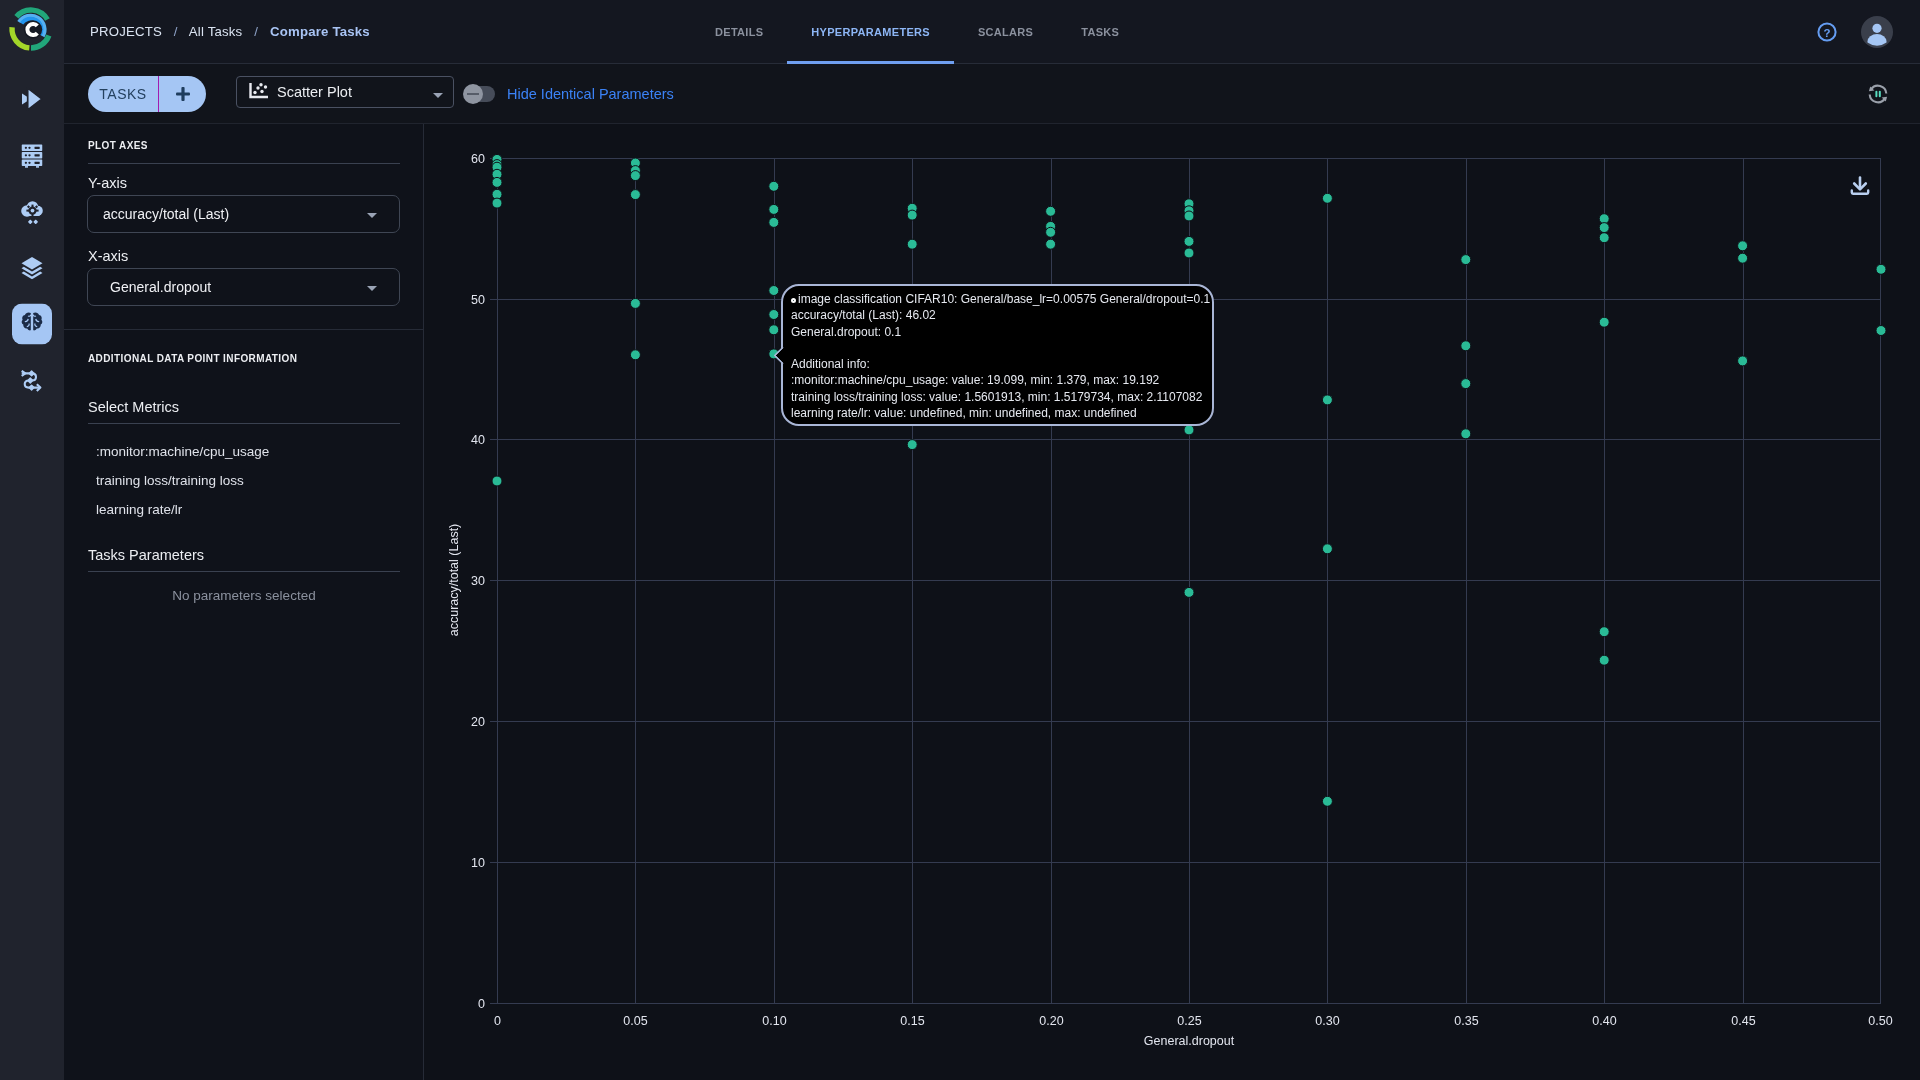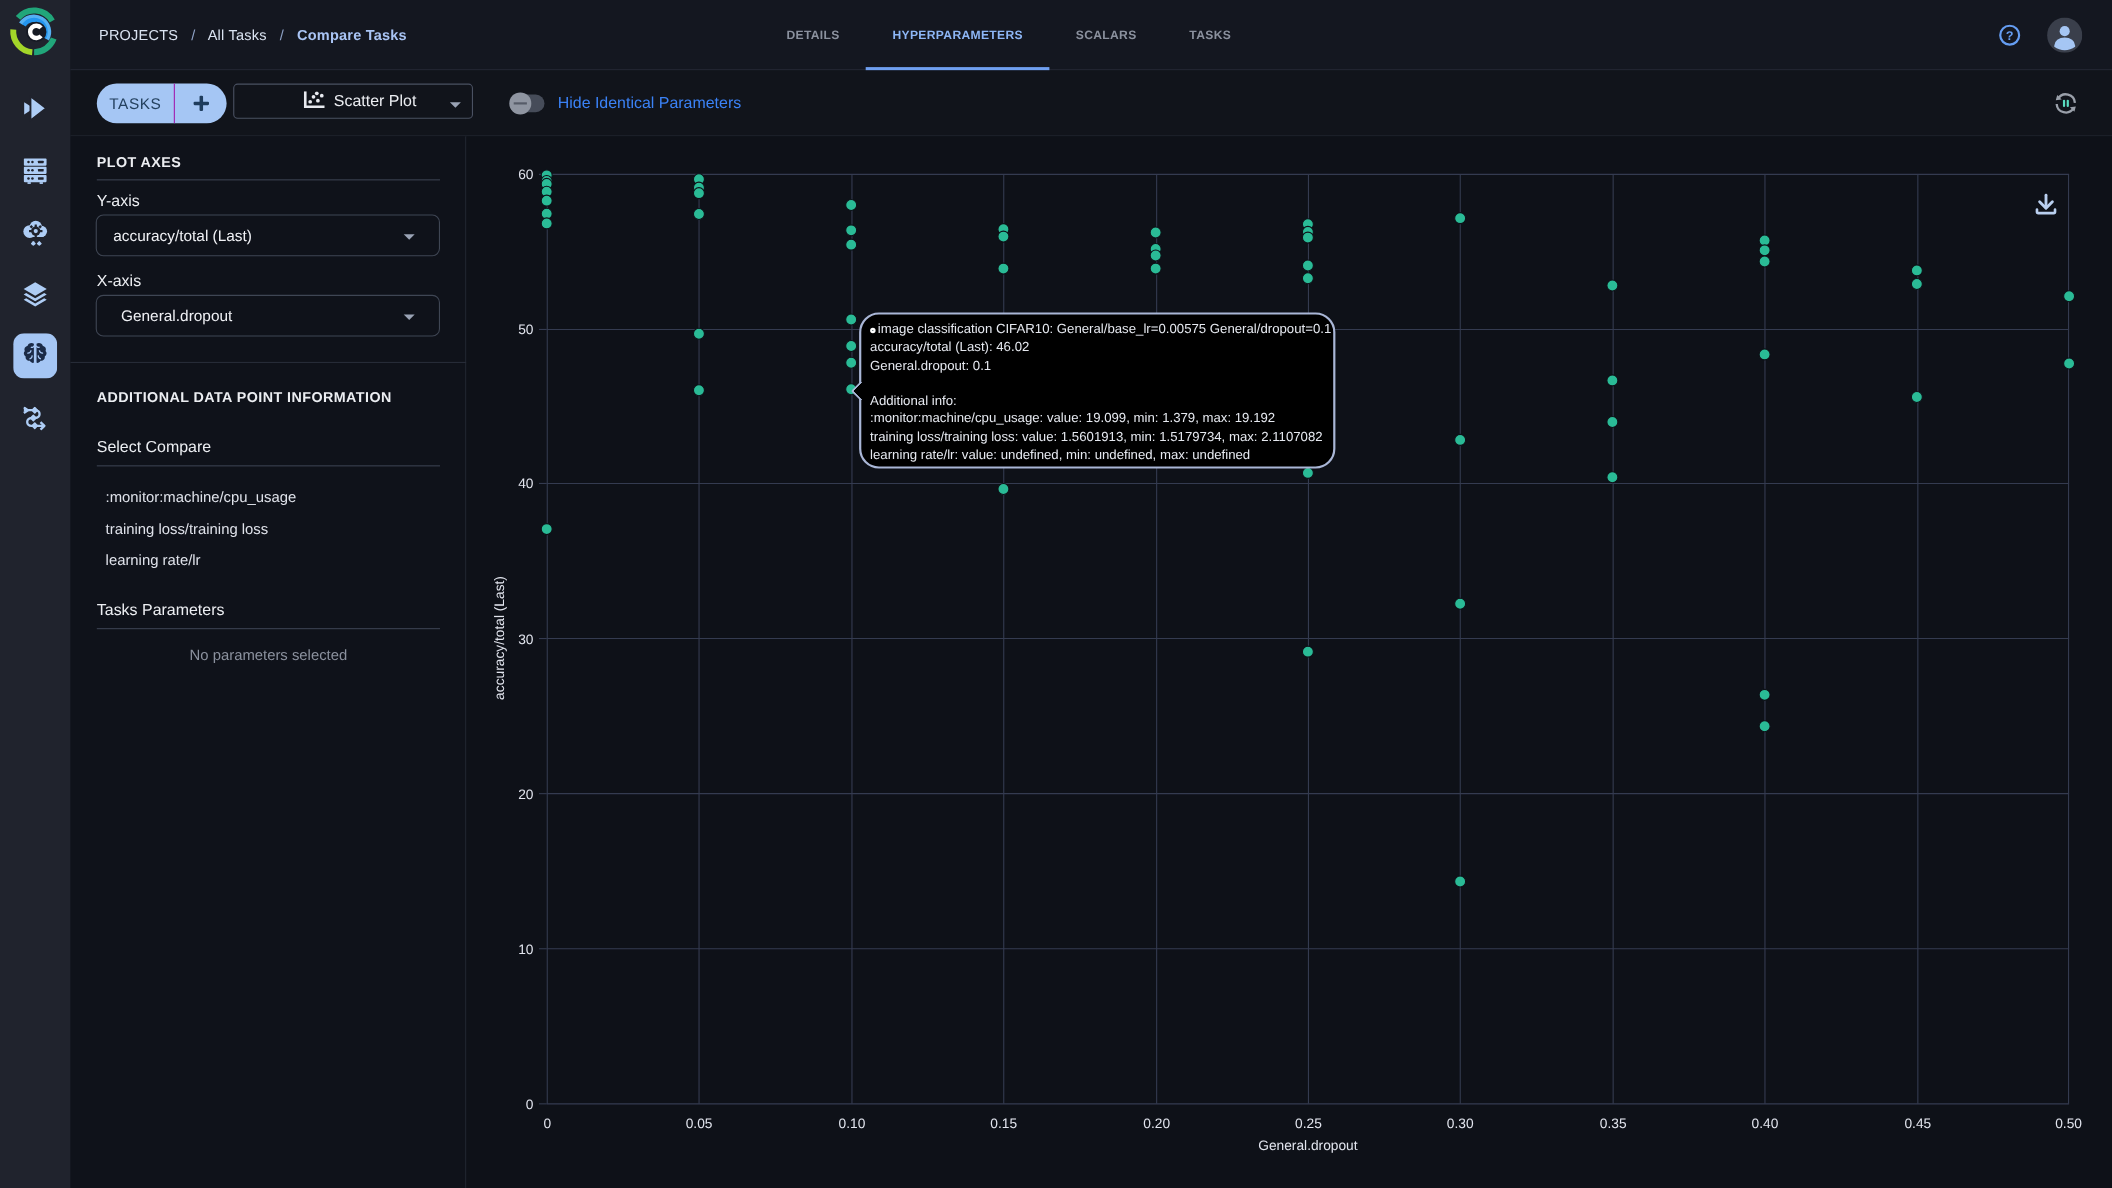--- a/index.html
+++ b/index.html
@@ -11,27 +11,27 @@
 .crumb .sep { color:#8fa3c8; margin:0 8px; }
 .crumb .last { color:#a9c4f4; font-weight:bold; }
 .tabs { position:absolute; left:627px; top:0; height:64px; display:flex; }
 .tab { height:64px; display:flex; align-items:center; padding:0 24px; font-size:11px; font-weight:bold; letter-spacing:.3px; color:#8b919e; position:relative; }
 .tab.active { color:#8db6f5; }
 .tab.active:after { content:""; position:absolute; left:0; right:0; bottom:0; height:3px; background:#6f9ff0; }
 .toolbar { position:absolute; left:64px; top:64px; width:1856px; height:60px; background:#11141b; border-bottom:1px solid #20242e; }
 .pill { position:absolute; left:24px; top:12px; width:118px; height:36px; background:#a5c6f4; border-radius:18px; display:flex; }
 .pill .seg1 { width:71px; display:flex; align-items:center; justify-content:center; font-size:14px; font-weight:normal; letter-spacing:.5px; color:#24415f; border-right:1px solid #a21caf; }
 .pill .seg2 { flex:1; display:flex; align-items:center; justify-content:center; }
-.seldrop { position:absolute; left:148px; top:12px; width:218px; height:32px; border:1px solid #4a5162; border-radius:4px; display:flex; align-items:center;justify-content:center; }
+.seldrop { position:absolute; left:172px; top:12px; width:218px; height:32px; border:1px solid #4a5162; border-radius:4px; display:flex; align-items:center; }
 .seldrop .txt { color:#eceef2; font-size:14.5px; margin-left:8px; }
 .toggle-wrap { position:absolute; left:401px; top:0; height:60px; display:flex; align-items:center; }
 .toggle { width:30px; height:16px; background:#464c59; border-radius:8px; position:relative; }
 .toggle-label { margin-left:12px; color:#3b82f6; font-size:14.5px; }
 .panel { position:absolute; left:64px; top:124px; width:360px; height:956px; background:#0f121a; border-right:1px solid #262b37; }
-.panel h4 { font-size:13px; font-weight:bold; letter-spacing:.4px; color:#eceef2; }
+.panel h4 { font-size:10px; font-weight:bold; letter-spacing:.4px; color:#eceef2; }
 .ddbox { border:1px solid #3f4654; border-radius:7px; height:38px; display:flex; align-items:center; position:relative; color:#f0f1f5; font-size:14px; }
 .caret { width:0; height:0; border-left:5px solid transparent; border-right:5px solid transparent; border-top:5.5px solid #9aa3b5; position:absolute; }
 .chart { position:absolute; left:424px; top:124px; width:1496px; height:956px; background:#0e1118; }
 .tooltip { position:absolute; left:357px; top:160px; width:433px; height:142px; background:#000; border:2px solid #a9b6d6; border-radius:18px; color:#e6e9f0; font-size:12px; line-height:16.3px; padding:5px 8px 5px 8px; z-index:3; white-space:nowrap; }
 
 </style>
 </head>
 <body>
 
 <div class="sidebar">
@@ -191,21 +191,21 @@
     <span style="margin-left:15px;">accuracy/total (Last)</span>
     <div class="caret" style="right:22px; top:17px;"></div>
   </div>
   <div style="position:absolute; left:24px; top:124px; color:#eceef2; font-size:14.5px;">X-axis</div>
   <div class="ddbox" style="position:absolute; left:23px; top:144px; width:313px;">
     <span style="margin-left:22px;">General.dropout</span>
     <div class="caret" style="right:22px; top:17px;"></div>
   </div>
   <div style="position:absolute; left:0px; top:205px; width:360px; border-top:1px solid #262b37;"></div>
   <h4 style="position:absolute; left:24px; top:229px;">ADDITIONAL DATA POINT INFORMATION</h4>
-  <div style="position:absolute; left:24px; top:275px; color:#eceef2; font-size:14.5px;">Select Compare</div>
+  <div style="position:absolute; left:24px; top:275px; color:#eceef2; font-size:14.5px;">Select Metrics</div>
   <div class="caret" style="position:absolute; left:368px; top:280px;"></div>
   <div style="position:absolute; left:24px; top:299px; width:312px; border-top:1px solid #3a4150;"></div>
   <div style="position:absolute; left:32px; top:320px; color:#dfe2ea; font-size:13.5px;">:monitor:machine/cpu_usage</div>
   <div style="position:absolute; left:32px; top:349px; color:#dfe2ea; font-size:13.5px;">training loss/training loss</div>
   <div style="position:absolute; left:32px; top:378px; color:#dfe2ea; font-size:13.5px;">learning rate/lr</div>
   <div style="position:absolute; left:24px; top:423px; color:#eceef2; font-size:14.5px;">Tasks Parameters</div>
   <div class="caret" style="position:absolute; left:368px; top:428px;"></div>
   <div style="position:absolute; left:24px; top:447px; width:312px; border-top:1px solid #3a4150;"></div>
   <div style="position:absolute; left:0px; top:464px; width:360px; text-align:center; color:#8b919e; font-size:13.5px;">No parameters selected</div>
 </div>

